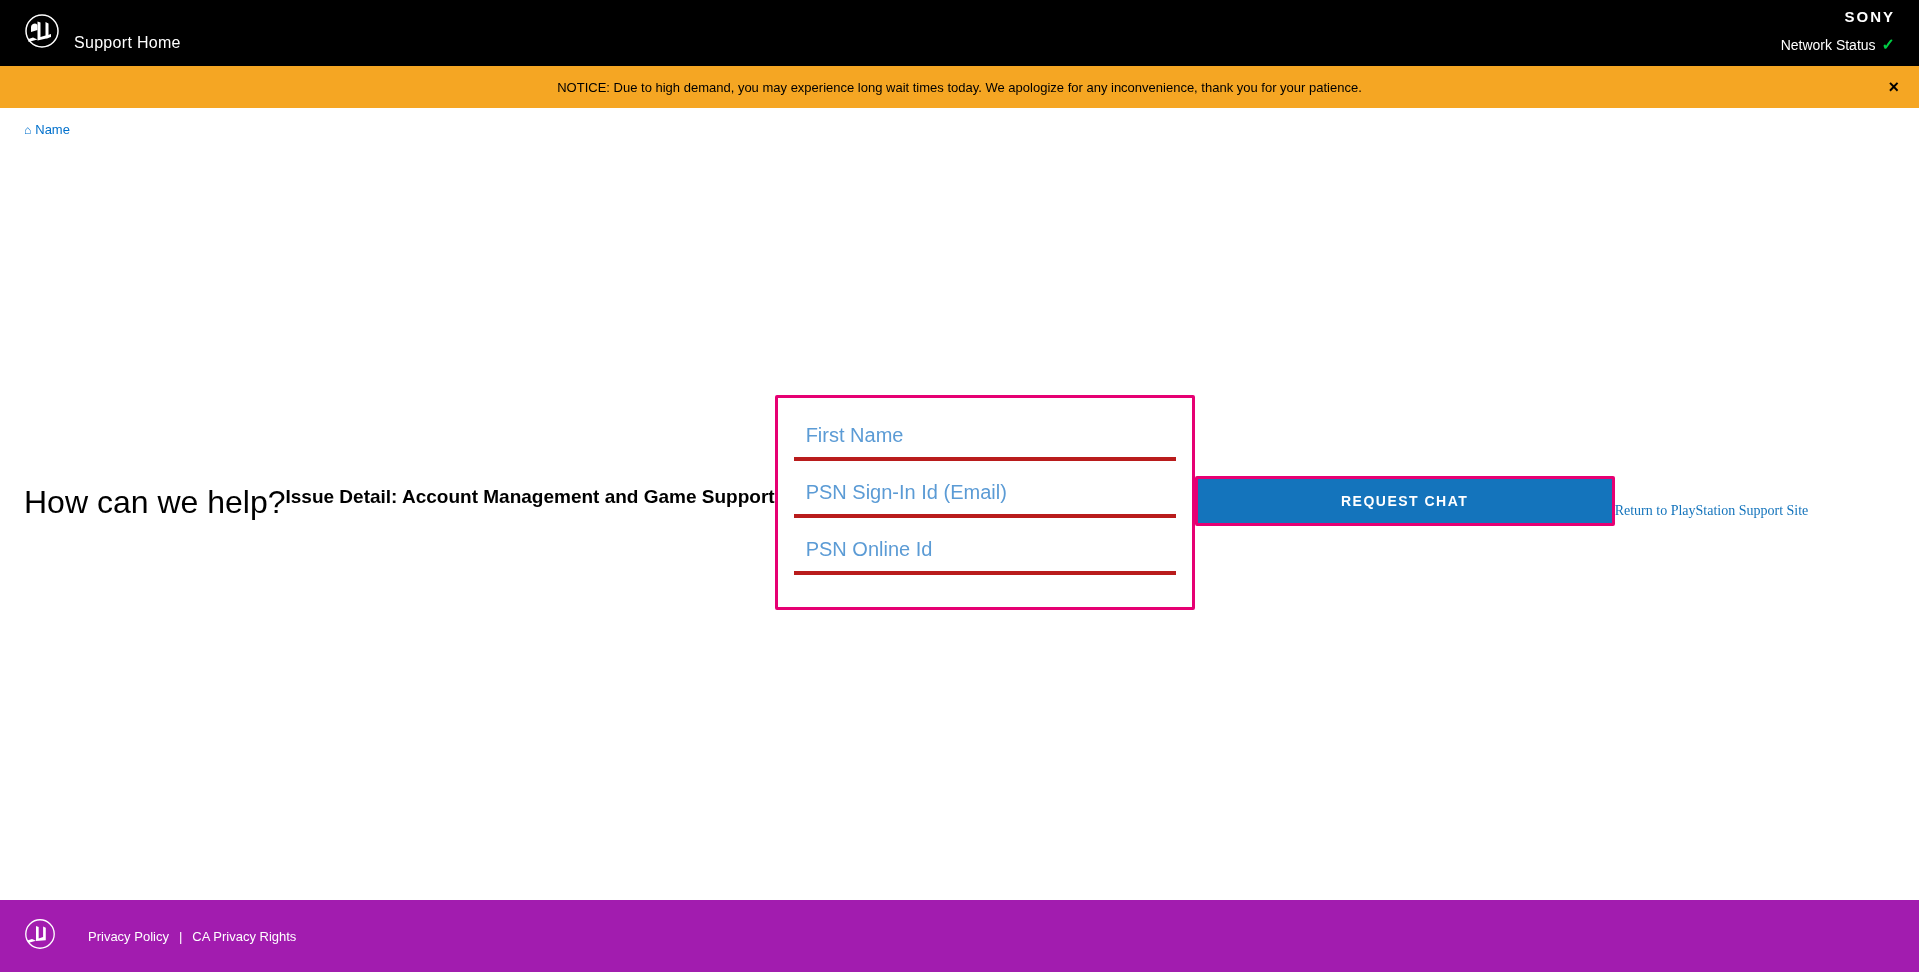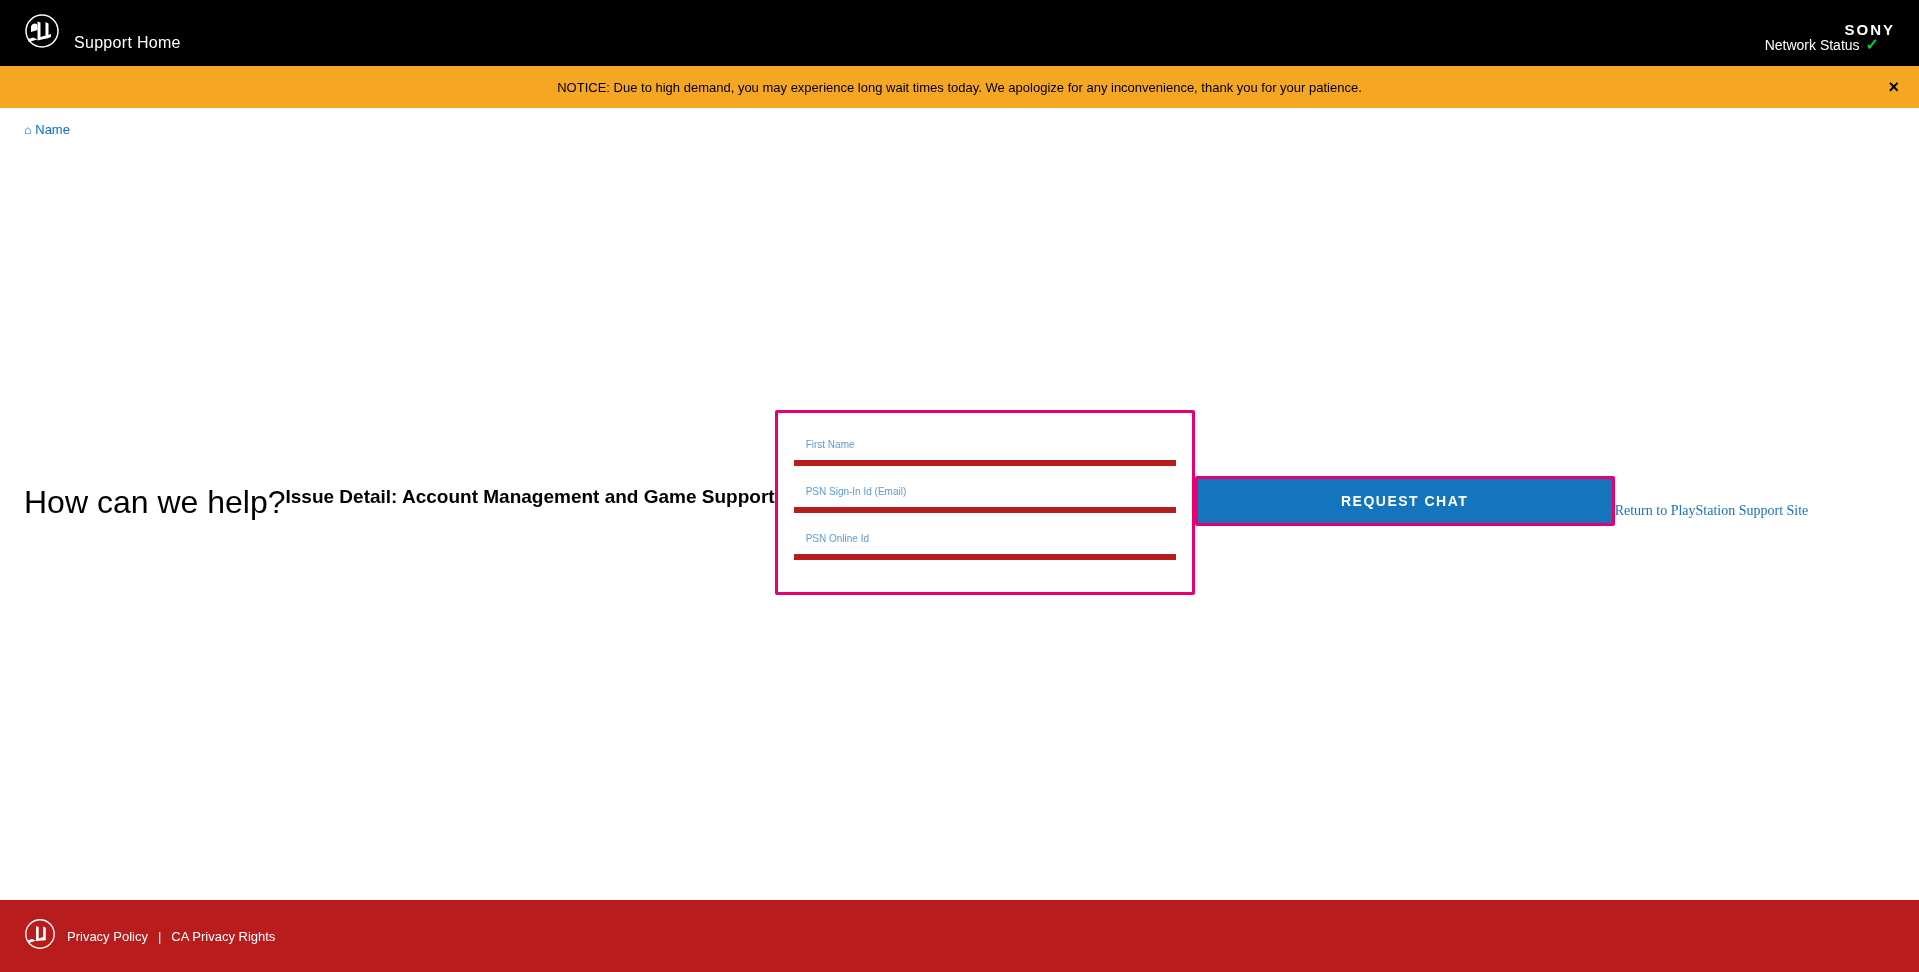--- a/index.html
+++ b/index.html
@@ -46,21 +46,21 @@
       margin-top: 19px;
     }
 
     .network-status {
       display: flex;
       align-items: center;
       gap: 6px;
       color: #ffffff;
       font-size: 14px;
       position: absolute;
-      right: 40px;
+      right: 24px;
       bottom: 12px;
     }
 
     .check-icon {
       color: #00cc44;
       font-size: 16px;
       font-weight: bold;
     }
 
     
@@ -157,23 +157,23 @@
     }
 
     .form-field:last-child {
       margin-bottom: 16px;
     }
 
     .form-input {
       width: 100%;
       padding: 10px 12px;
       border: none;
-      border-bottom: 6px solid #b91c1c;
+      border-bottom: 4px solid #b91c1c;
       outline: none;
-      font-size: 10px;
+      font-size: 20px;
       color: #999999;
       background: transparent;
     }
 
     .form-input::placeholder {
       color: #5b9bd5;
     }
 
     
     .request-chat-wrapper {
@@ -199,26 +199,26 @@
     .return-link {
       color: #1474bc;
       font-size: 14px;
       text-decoration: none;
       cursor: pointer;
       font-family: Liberation Serif, serif;
     }
 
     
     .footer {
-      background: #b91c1c;
+      background: #a21caf;
       height: 72px;
       display: flex;
       align-items: center;
       padding: 0 24px;
-      gap: 11px;
+      gap: 32px;
     }
 
     .footer-ps-logo {
       width: 32px;
       height: 32px;
     }
 
     .footer-links {
       display: flex;
       align-items: center;
@@ -251,21 +251,21 @@
       <svg class="ps-logo ps-logo-svg" viewBox="0 0 36 36" xmlns="http://www.w3.org/2000/svg">
         <path d="M13.5 27.5V8.5l3 1v14.5l5-1.5V9l3 1.5v14.5L13.5 27.5z" fill="white"></path>
         <path d="M9 24.5l4.5 2-9 2.5v-3l4.5-1.5z" fill="white"></path>
         <path d="M22.5 22.5l4.5-1.5v3l-4.5 1.5v-3z" fill="white"></path>
         <ellipse cx="18" cy="18" rx="16" ry="16" fill="none" stroke="white" stroke-width="1.5"></ellipse>
         <path d="M7 14c0-2 2-3.5 4-3.5 1.5 0 2.5 1 2.5 2.5v4L7 19V14z" fill="white"></path>
       </svg>
     </a>
     <span class="support-home-text">Support Home</span>
   </div>
-  <div style="position:absolute;top:21px;right:24px;color:white;font-weight:bold;font-size:15px;letter-spacing:2px;">SONY</div>
+  <div style="position:absolute;top:8px;right:24px;color:white;font-weight:bold;font-size:15px;letter-spacing:2px;">SONY</div>
   <div class="network-status">
     <span>Network Status</span>
     <span class="check-icon">✓</span>
   </div>
 </header>
 
 <div class="notice-banner">
   <div class="notice-text">
     <strong>NOTICE:</strong><span> Due to high demand, you may experience long wait times today. We apologize for any inconvenience, thank you for your patience.</span>
   </div>

